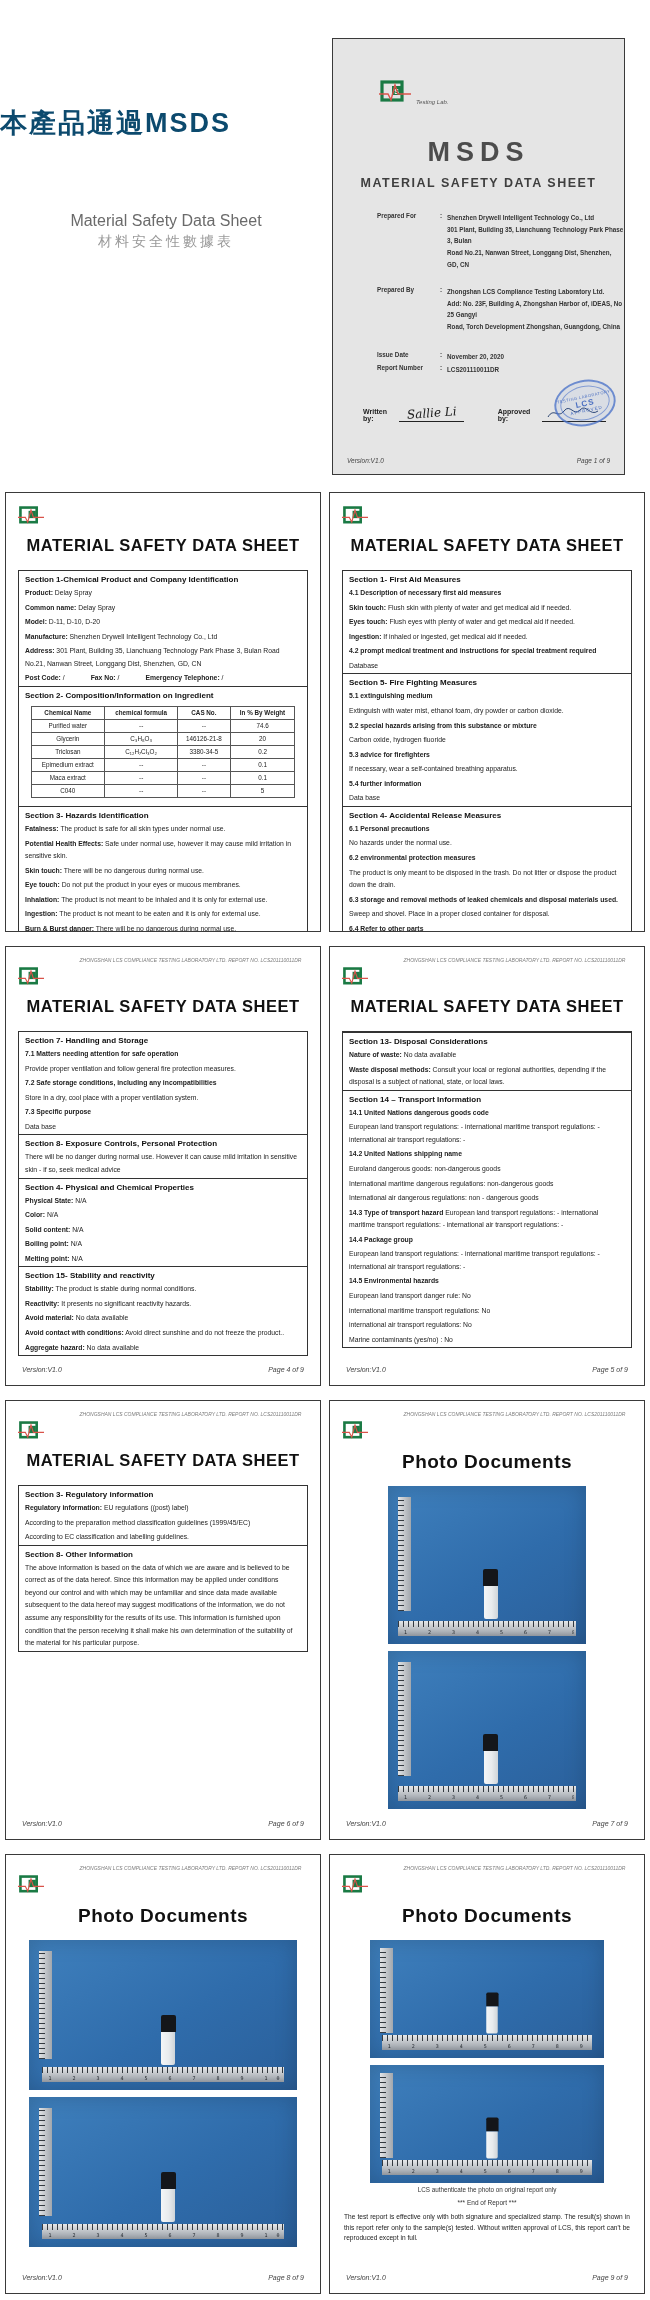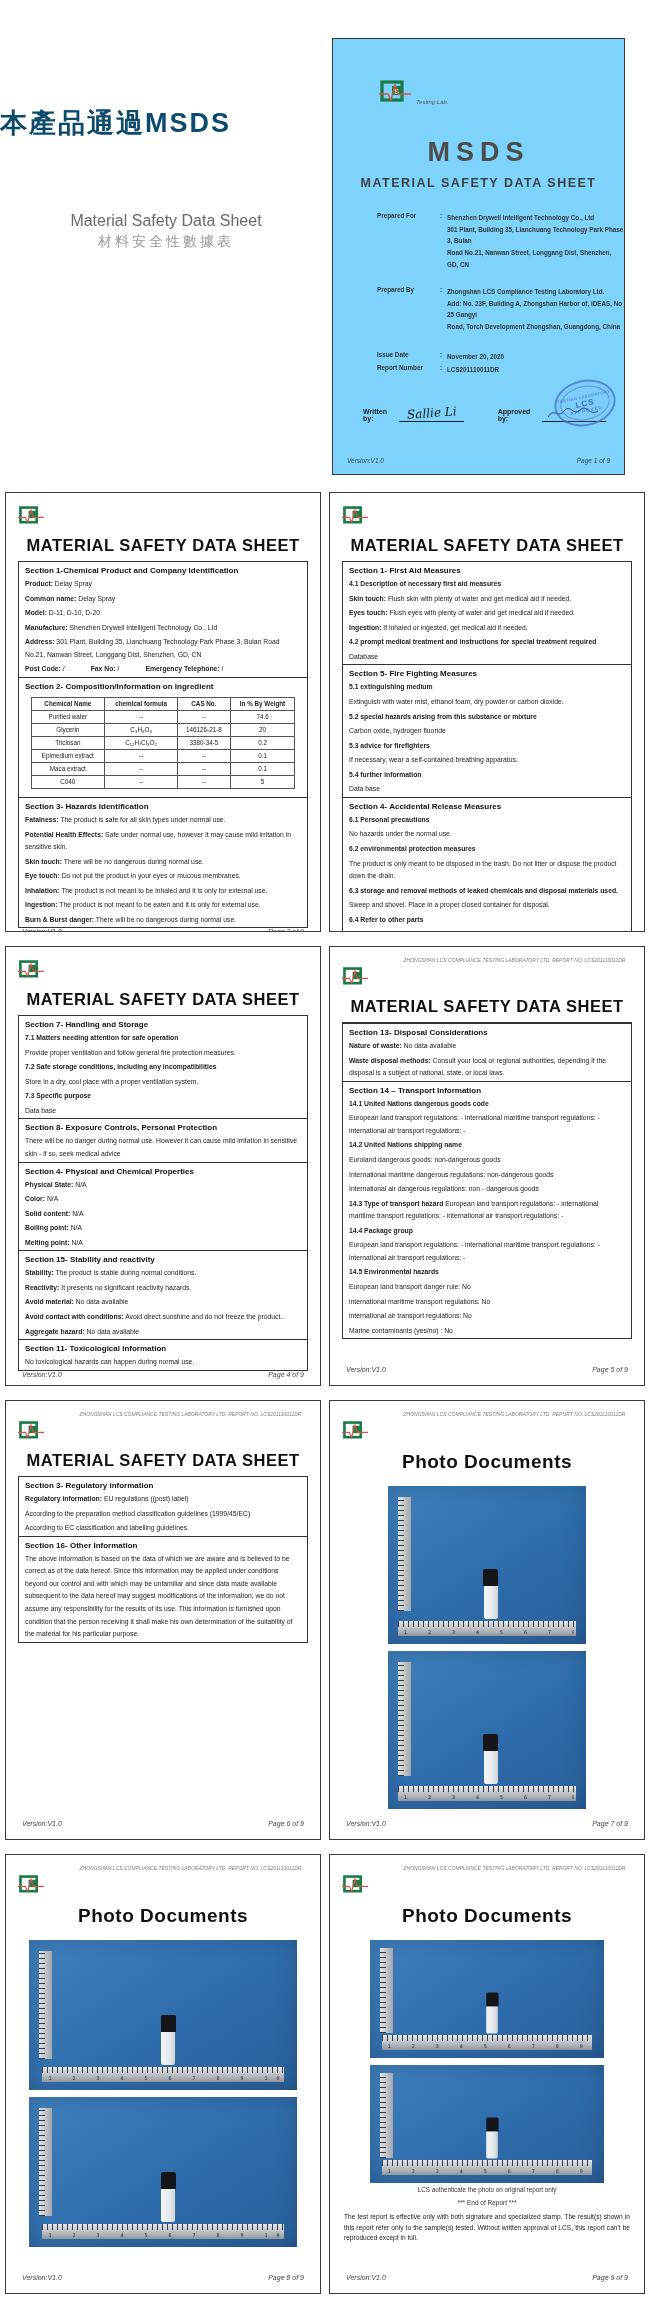--- a/index.html
+++ b/index.html
@@ -13,40 +13,40 @@
   .top { position:relative; width:650px; height:484px; }
   .intro { position:absolute; left:0; top:0; width:332px; height:484px; }
   .intro-headline { margin-top:102px; text-align:left; font-weight:bold; font-size:27px; line-height:1.62; color:#0c4a6e; letter-spacing:2px; }
   .intro-sub { margin-top:66px; text-align:center; }
   .intro-sub-en { font-size:16px; color:#6a6a6a; }
   .intro-sub-zh { font-size:14px; color:#9a9a9a; letter-spacing:3px; margin-top:3px; }
 
   
   .cover-card {
     position:absolute; left:332px; top:38px; width:293px; height:437px;
-    border:1px solid #3a3a3a; background:#7dd3fc; display:flex; flex-direction:column;
+    border:1px solid #3a3a3a; background:#e5e5e5; display:flex; flex-direction:column;
   }
   .grid {
     position:absolute; top:492px; left:5px; width:640px;
     display:grid; grid-template-columns:316px 316px; column-gap:8px; row-gap:14px;
     grid-auto-rows:440px;
   }
   .page-card {
     border:1px solid #3a3a3a; background:#fff; padding:8px 12px 10px 12px;
     display:flex; flex-direction:column; overflow:hidden;
   }
   .ph-line {
     font-size:5px; font-style:italic; color:#7d7d7d; text-align:center;
     padding-left:55px; margin-top:2px; white-space:nowrap; overflow:hidden;
   }
   .logo-row { display:flex; align-items:flex-end; gap:4px; margin-top:2px; height:24px; }
   .logo-tagline { font-size:6px; font-style:italic; color:#555; padding-bottom:2px; }
   .pc-title { text-align:center; font-weight:bold; font-size:16.5px; letter-spacing:.5px; color:#111; margin:8px 0 6px 0; }
   .photo-t { font-size:19px; }
-  .content-box { border:1.5px solid #333; }
+  .content-box { border:1.5px solid #333;margin-top:9px; }
   .pc-footer { margin-top:auto; display:flex; justify-content:space-between; font-size:7px; font-style:italic; color:#444; padding:0 4px 2px 4px; }
 
   
   .sec { padding:0; }
   .sec-sep { border-top:1.4px solid #333; }
   .sec-h { font-weight:bold; font-size:8px; padding:4px 6px 2px 6px; color:#111; }
   .t-line { font-size:6.8px; line-height:1.85; padding:1px 6px; color:#222; }
   .bb { font-weight:bold; }
   .sp { margin-right:26px; }
 
@@ -370,24 +370,20 @@
           <div class="t-line"><span class="bb">Melting point:</span><span> N/A</span></div>
         </div>
         <div class="sec sec-sep">
           <div class="sec-h">Section 15- Stability and reactivity</div>
           <div class="t-line"><span class="bb">Stability:</span><span> The product is stable during normal conditions.</span></div>
           <div class="t-line"><span class="bb">Reactivity:</span><span> It presents no significant reactivity hazards.</span></div>
           <div class="t-line"><span class="bb">Avoid material:</span><span> No data available</span></div>
           <div class="t-line"><span class="bb">Avoid contact with conditions:</span><span> Avoid direct sunshine and do not freeze the product..</span></div>
           <div class="t-line"><span class="bb">Aggregate hazard:</span><span> No data available</span></div>
         </div>
-        <div class="sec sec-sep">
-          <div class="sec-h">Section 11- Toxicological information</div>
-          <div class="t-line"><span>No toxicological hazards can happen during normal use.</span></div>
-        </div>
       </div>
     <div class="pc-footer">
       <span>Version:V1.0</span>
       <span>Page 4 of 9</span>
     </div>
   </div>
 
   <div class="page-card">
     <div class="ph-line">ZHONGSHAN LCS COMPLIANCE TESTING LABORATORY LTD. REPORT NO. LCS201110011DR</div>
     <div class="logo-row">
@@ -439,21 +435,21 @@
     </div>
     <div class="pc-title">MATERIAL SAFETY DATA SHEET</div>
     <div class="content-box">
         <div class="sec">
           <div class="sec-h">Section 3- Regulatory information</div>
           <div class="t-line"><span class="bb">Regulatory information:</span><span> EU regulations ((post) label)</span></div>
           <div class="t-line"><span>According to the preparation method classification guidelines (1999/45/EC)</span></div>
           <div class="t-line"><span>According to EC classification and labelling guidelines.</span></div>
         </div>
         <div class="sec sec-sep">
-          <div class="sec-h">Section 16- Other Information</div>
+          <div class="sec-h">Section 8- Other Information</div>
           <div class="t-line"><span>The above information is based on the data of which we are aware and is believed to be correct as of the data hereof. Since this information may be applied under conditions beyond our control and with which may be unfamiliar and since data made available subsequent to the data hereof may suggest modifications of the information, we do not assume any responsibility for the results of its use. This information is furnished upon condition that the person receiving it shall make his own determination of the suitability of the material for his particular purpose.</span></div>
         </div>
       </div>
     <div class="pc-footer">
       <span>Version:V1.0</span>
       <span>Page 6 of 9</span>
     </div>
   </div>
 
   <div class="page-card">

